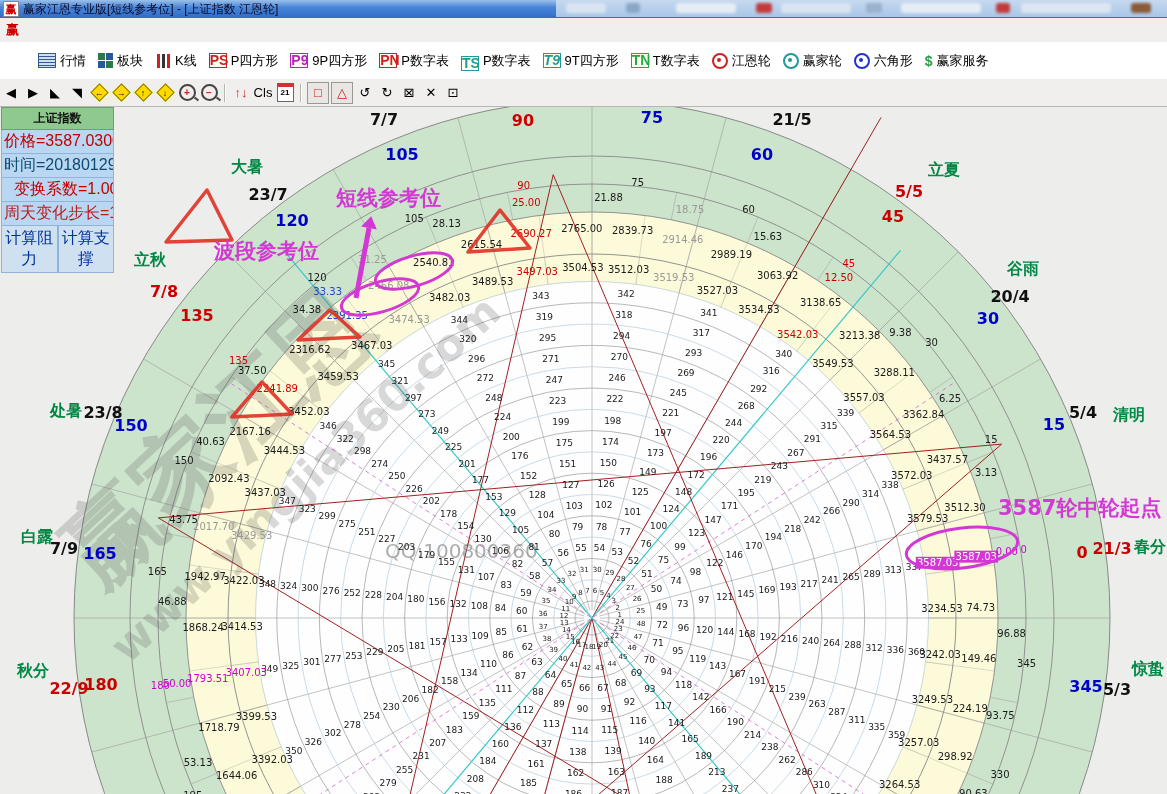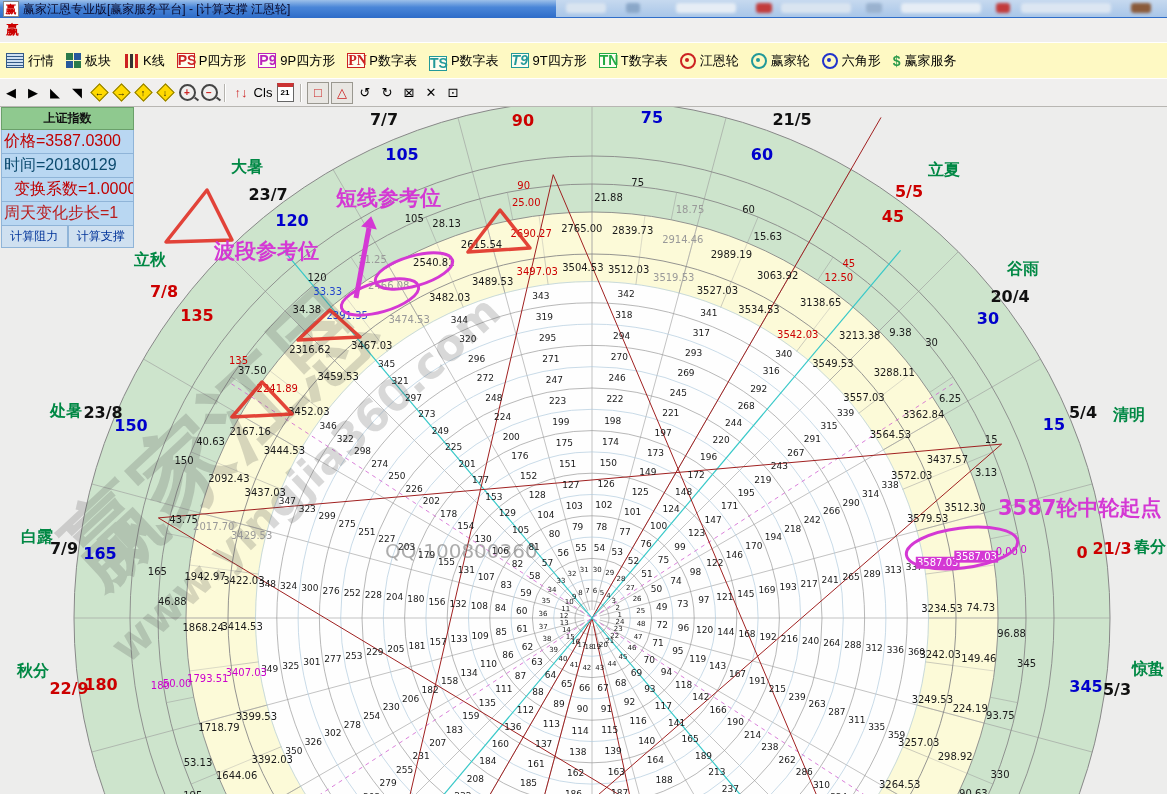--- a/index.html
+++ b/index.html
@@ -13,23 +13,23 @@
     line-height:14px;text-align:center;margin:0 4px 0 3px;border:1px solid #888;}
   #blurstrip{position:absolute;top:0;left:556px;right:0;height:17px;
     background:linear-gradient(#c6d9ef,#a9c6e8);filter:blur(0.5px);z-index:31;}
   #blurstrip .blob{position:absolute;top:3px;height:10px;border-radius:3px;filter:blur(1.5px);}
   
   #menubar{position:absolute;top:18px;left:0;right:0;height:24px;background:#f0efee;
     border-bottom:1px solid #d8d6d2;display:flex;align-items:center;font-size:13px;z-index:30;}
   #menubar .mlogo{color:#c00;font-weight:bold;margin:0 10px 0 6px;}
   #menubar .mitem{padding:2px 8px;cursor:default;}
   
-  #toolbar1{position:absolute;top:42px;left:0;right:0;height:35px;background:#fef9c3;
+  #toolbar1{position:absolute;top:42px;left:0;right:0;height:35px;background:#ffffff;
     border-top:1px solid #fff;border-bottom:1px solid #cfcdc8;display:flex;align-items:center;
-    font-size:13px;z-index:30;}
+    font-size:13px;z-index:30;padding-left:32px;}
   #toolbar1 .tb{display:flex;align-items:center;gap:4px;padding:3px 6px;cursor:default;}
   .badge{display:inline-block;width:16px;height:13px;font-size:14px;font-weight:bold;line-height:13px;
     text-align:center;background:#fdfdf0;}
   .icon-grid{display:inline-block;width:16px;height:13px;border:1px solid #335a88;
     background:repeating-linear-gradient(#cfe0f2 0 2px,#335a88 2px 3px),#cfe0f2;}
   .icon-blocks{display:inline-block;width:7px;height:7px;background:#2a7a4a;
     box-shadow:8px 0 0 #27589c, 0 8px 0 #27589c, 8px 8px 0 #2a7a4a;margin:0 8px 8px 0;}
   .icon-kline{display:inline-block;width:16px;height:14px;
     background:linear-gradient(90deg,transparent 2px,#c22 2px 5px,transparent 5px 7px,#333 7px 10px,transparent 10px 12px,#c22 12px 15px,transparent 15px);}
   .icon-ring{display:inline-block;width:12px;height:12px;border-radius:50%;position:relative;}
@@ -46,36 +46,36 @@
   .mag{width:13px;height:13px;border:2px solid #444;border-radius:50%;font-size:10px;font-weight:bold;
     display:flex;align-items:center;justify-content:center;position:relative;color:#c22;}
   .mag:after{content:"";position:absolute;width:5px;height:2px;background:#444;right:-5px;bottom:-1px;
     transform:rotate(40deg);}
   .boxed{border:1px solid #9a9890;background:#e8e6e2;}
   .cal{width:15px;height:14px;border:1px solid #666;background:#fff;font-size:8px;font-weight:bold;
     text-align:center;line-height:12px;border-top:4px solid #c33;}
   
   #chart{position:absolute;top:106px;left:0;right:0;bottom:0;background:#ededec;overflow:hidden;z-index:1;}
   
-  #panel{position:absolute;top:107px;left:1px;width:133px;z-index:20;font-size:12px;}
+  #panel{position:absolute;top:107px;left:1px;width:113px;z-index:20;font-size:12px;}
   #panel .hdr{background:#8fc98f;border:1px solid #6aa06a;text-align:center;font-weight:bold;
     padding:2px 0;color:#111;}
   #panel .row{background:#b9d7f2;border:1px solid #8fb4d8;border-top:none;padding:1px 2px;
     white-space:nowrap;overflow:hidden;font-size:16px;}
   #panel .btns{display:flex;}
-  #panel .btn{flex:1;text-align:center;padding:2px 0;font-size:12px;color:#003399;cursor:default;
+  #panel .btn{flex:1;text-align:center;padding:2px 0;font-size:16px;color:#003399;cursor:default;
     background:#cfe0f0;border:1px solid #8fb4d8;border-top:none;}
   svg text{font-family:"DejaVu Sans","Liberation Sans",sans-serif;}
 </style>
 </head>
 <body>
 
 <div id="titlebar">
   <span class="logo">赢</span>
-  <span>赢家江恩专业版[赢家服务平台] - [计算支撑 江恩轮]</span>
+  <span>赢家江恩专业版[短线参考位] - [上证指数 江恩轮]</span>
 </div>
 <div id="blurstrip">
     <div class="blob" style="left: 10px; width: 40px; background: rgb(217, 228, 240);"></div>
     <div class="blob" style="left: 70px; width: 14px; background: rgb(138, 167, 200);"></div>
     <div class="blob" style="left: 120px; width: 60px; background: rgb(230, 237, 245);"></div>
     <div class="blob" style="left: 200px; width: 16px; background: rgb(194, 59, 59);"></div>
     <div class="blob" style="left: 225px; width: 70px; background: rgb(217, 228, 240);"></div>
     <div class="blob" style="left: 310px; width: 16px; background: rgb(154, 178, 207);"></div>
     <div class="blob" style="left: 345px; width: 80px; background: rgb(230, 237, 245);"></div>
     <div class="blob" style="left: 440px; width: 14px; background: rgb(194, 59, 59);"></div>
@@ -102,21 +102,21 @@
     </div>
     <div class="tb">
       <span class="badge" style="color: rgb(204, 34, 34); border: 1px solid rgb(204, 34, 34);">PS</span>
       <span>P四方形</span>
     </div>
     <div class="tb">
       <span class="badge" style="color: rgb(187, 34, 187); border: 1px solid rgb(187, 34, 187);">P9</span>
       <span>9P四方形</span>
     </div>
     <div class="tb">
-      <span class="badge" style="color: rgb(204, 34, 34); border: 1px solid rgb(204, 34, 34); font-family: Liberation Serif, serif;">PN</span>
+      <span class="badge" style="color: rgb(204, 34, 34); border: 1px solid rgb(204, 34, 34);">PN</span>
       <span>P数字表</span>
     </div>
     <div class="tb">
       <span class="badge" style="color: rgb(34, 153, 153); border: 1px solid rgb(34, 153, 153); margin-top: 6px;">TS</span>
       <span>P数字表</span>
     </div>
     <div class="tb">
       <span class="badge" style="color: rgb(34, 153, 153); border: 1px solid rgb(34, 153, 153); font-style: italic;">T9</span>
       <span>9T四方形</span>
     </div>

